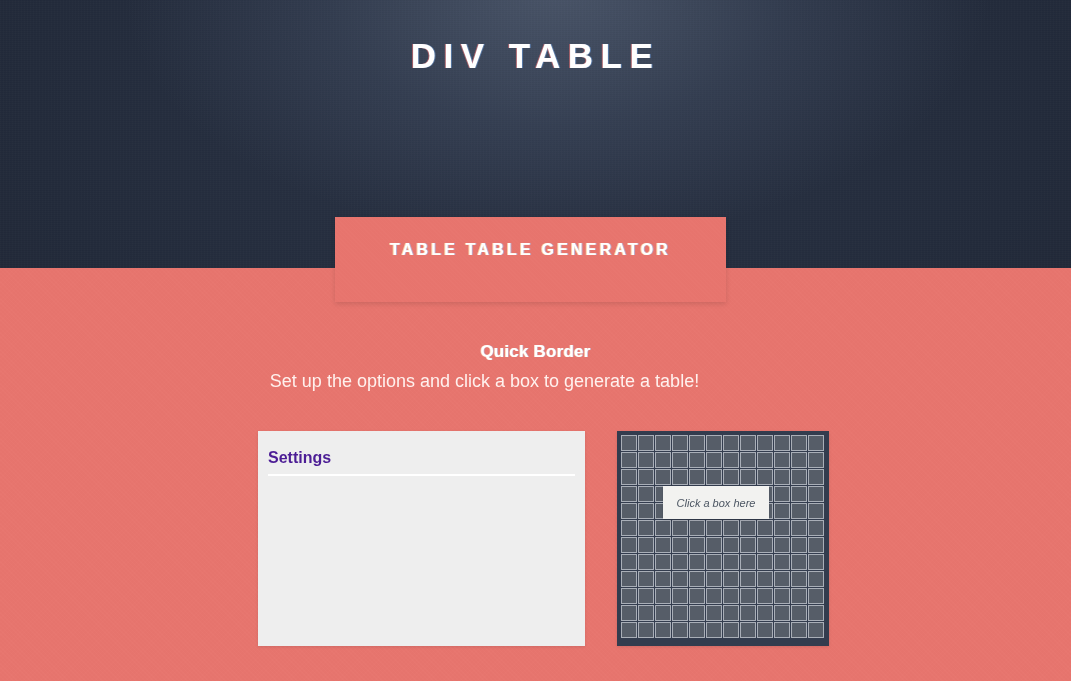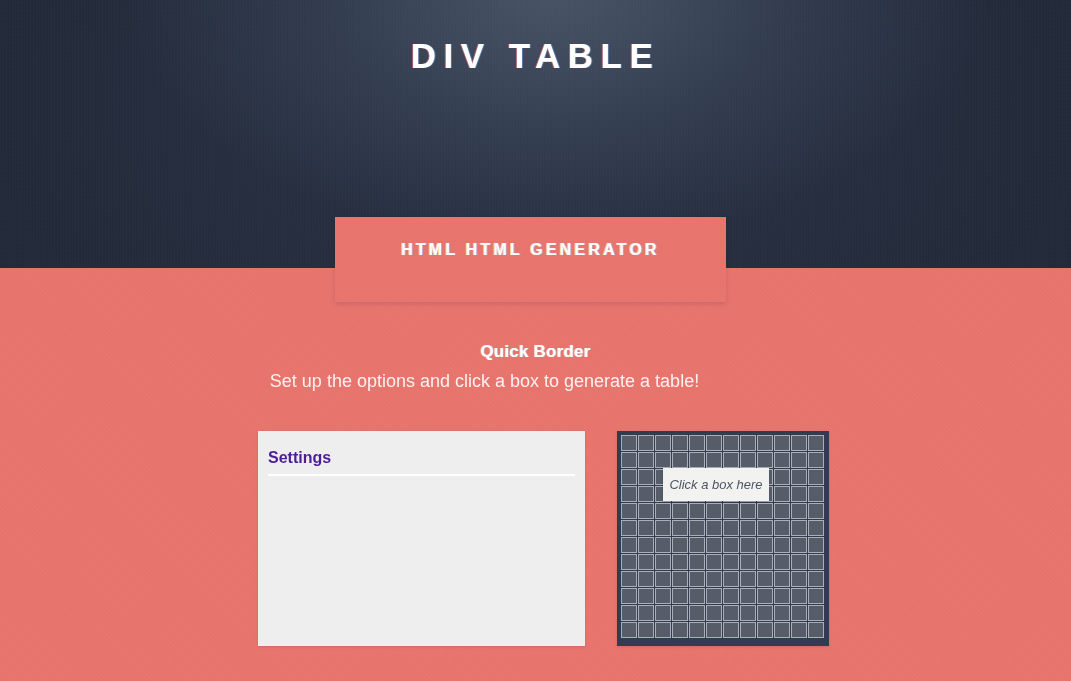--- a/index.html
+++ b/index.html
@@ -217,26 +217,26 @@
     gap: 0px;
   }
   .grid-cell {
     width: 16px; height: 16px;
     background: #565d68;
     border: 1px solid #a9aeb7;
     cursor: pointer;
   }
   .grid-tooltip {
     position: absolute;
-    left: 663px; top: 468px;
+    left: 663px; top: 486px;
     width: 106px;
     height: 33px;
     background: #f2f2f0;
     color: #4c5663;
-    font-size: 13px;
+    font-size: 11px;
     font-style: italic;
     display: flex;
     align-items: center;
     justify-content: center;
     z-index: 9;
     white-space: nowrap;
     box-shadow: 0 1px 2px rgba(0,0,0,0.15);
   }
 </style>
 </head>
@@ -244,21 +244,21 @@
 
 <div id="page">
 
   <div class="hero">
   </div>
   <div class="site-title">DIV TABLE</div>
 
   <div class="body-section"></div>
 
   <div class="generator-banner">
-    <div class="generator-label">HTML HTML GENERATOR</div>
+    <div class="generator-label">TABLE TABLE GENERATOR</div>
   </div>
 
   <div class="quick-create-title">Quick Border</div>
   <div class="quick-create-sub">Set up the options and click a box to generate a table!</div>
 
   <div class="settings-panel"></div>
   <div class="settings-heading">Settings</div>
   <div class="settings-divider"></div>
 
   <div class="field-label" id="lbl-tablediv">Table / Div:</div>

